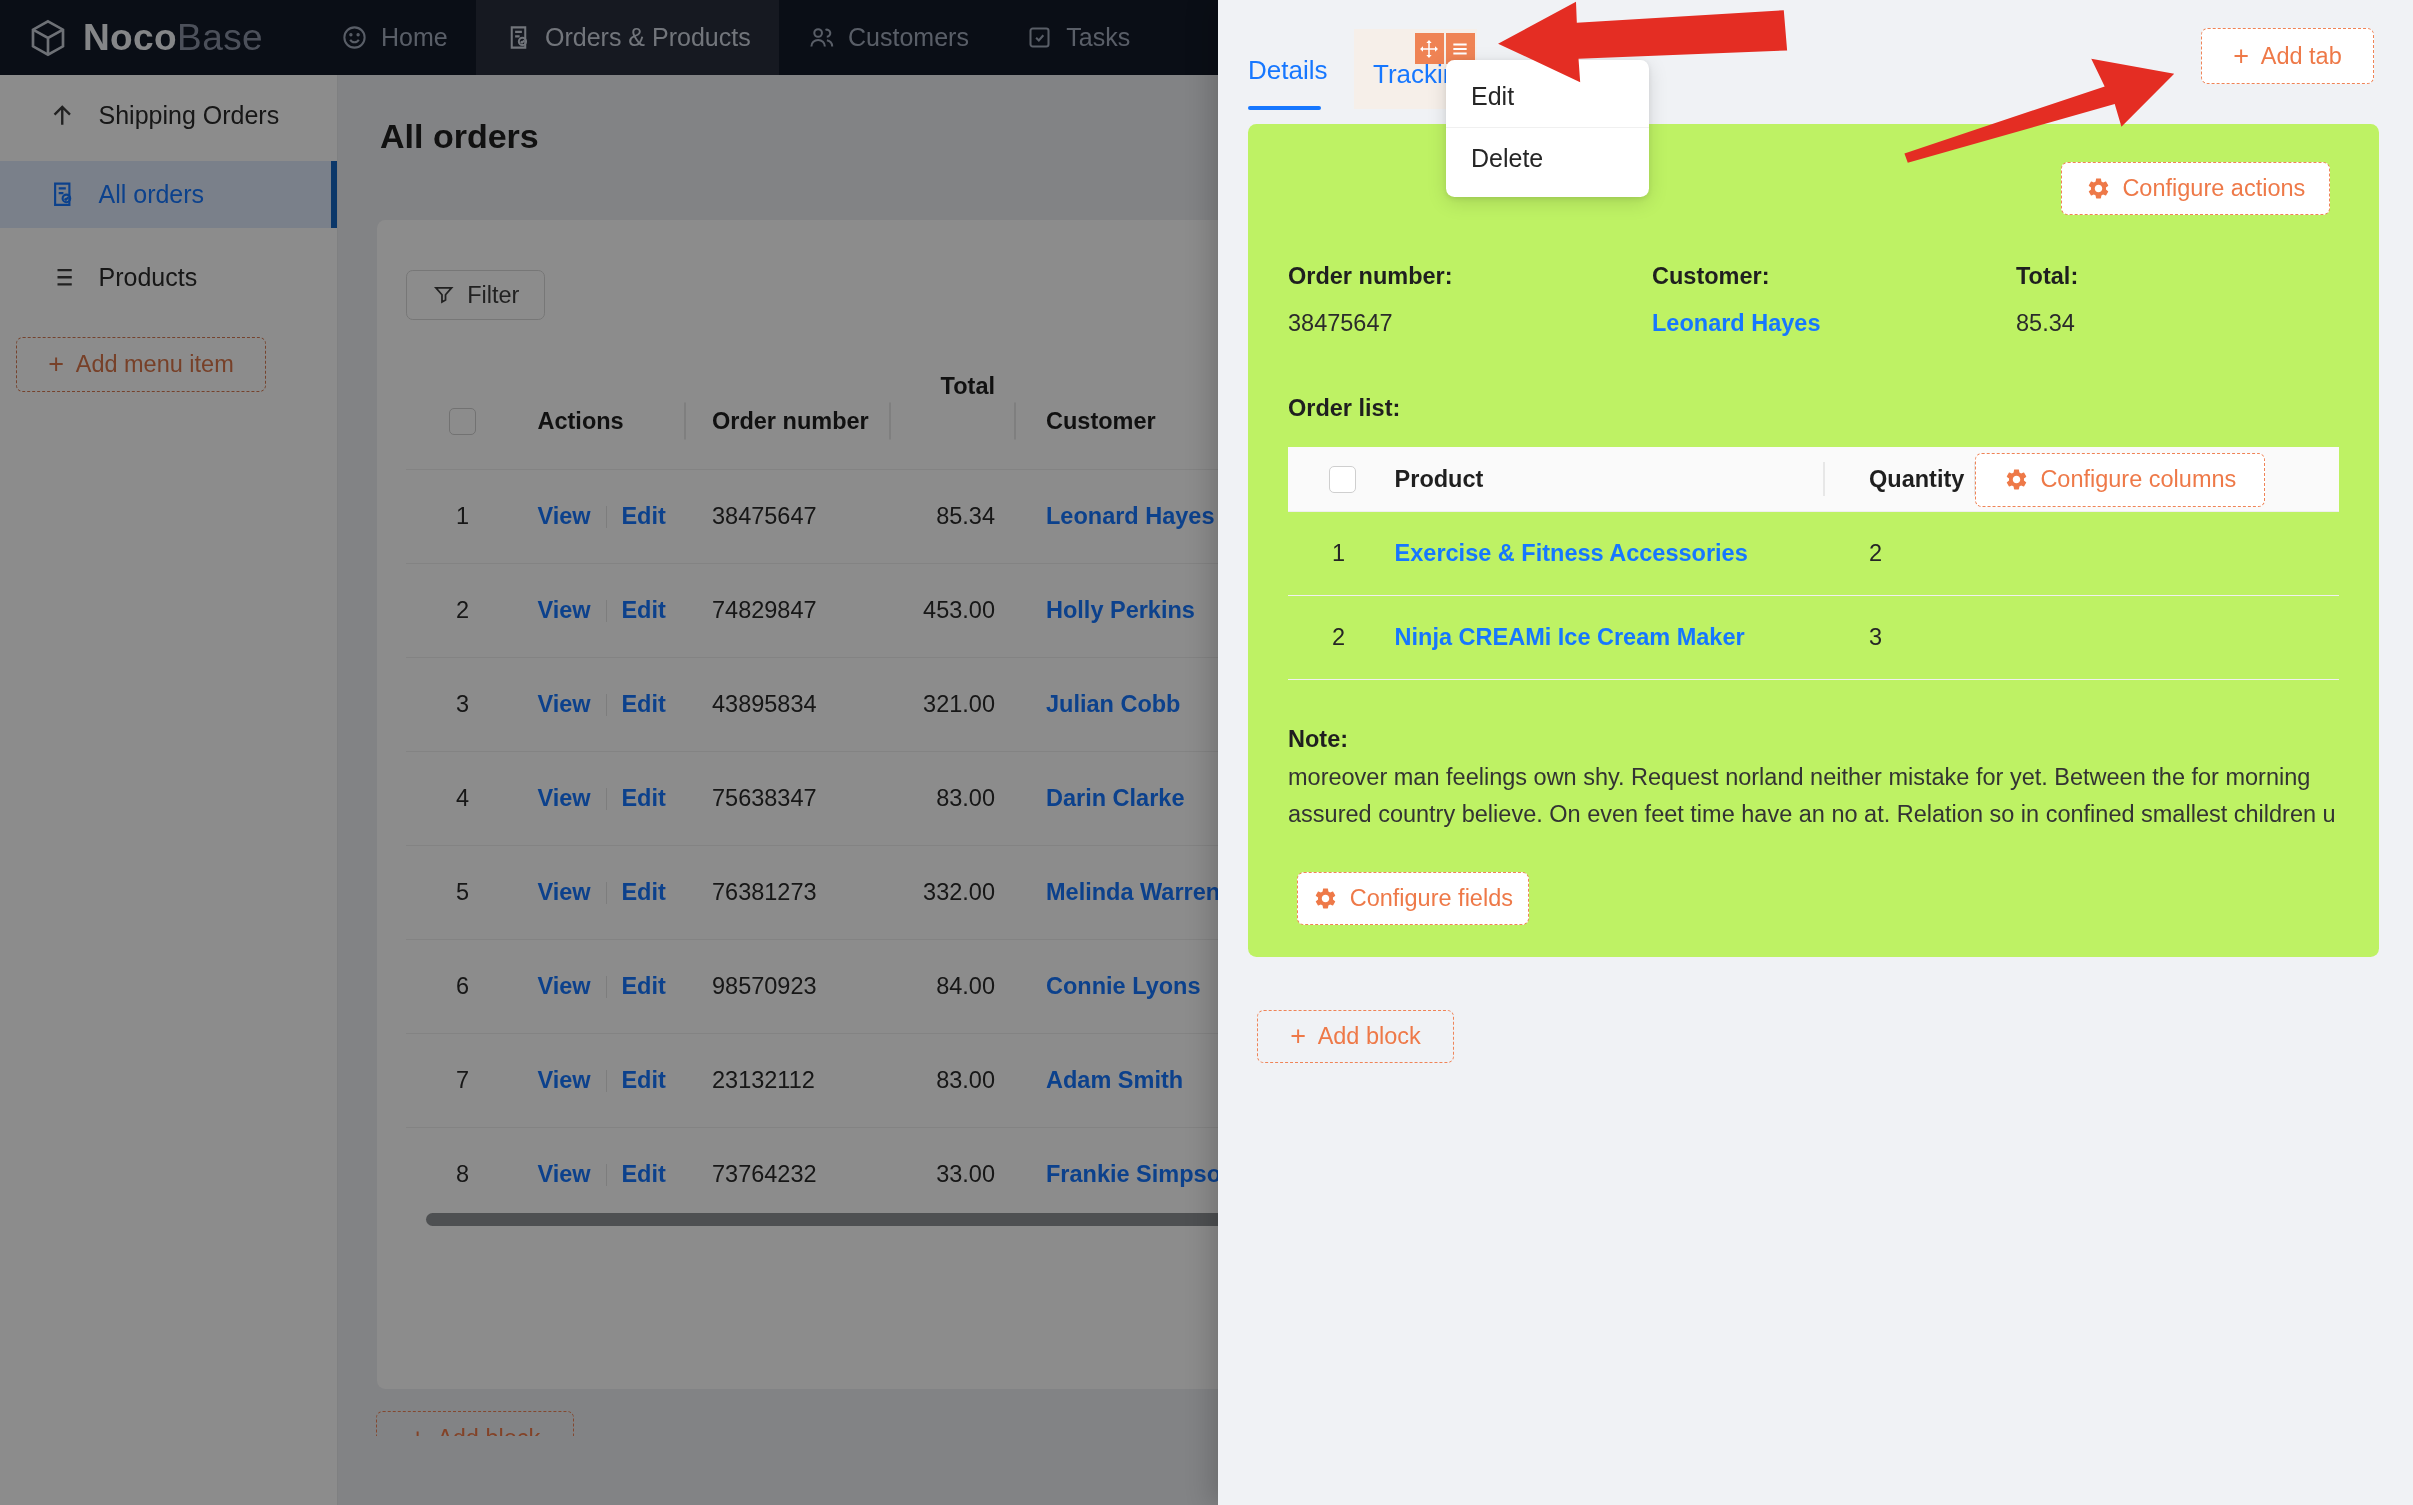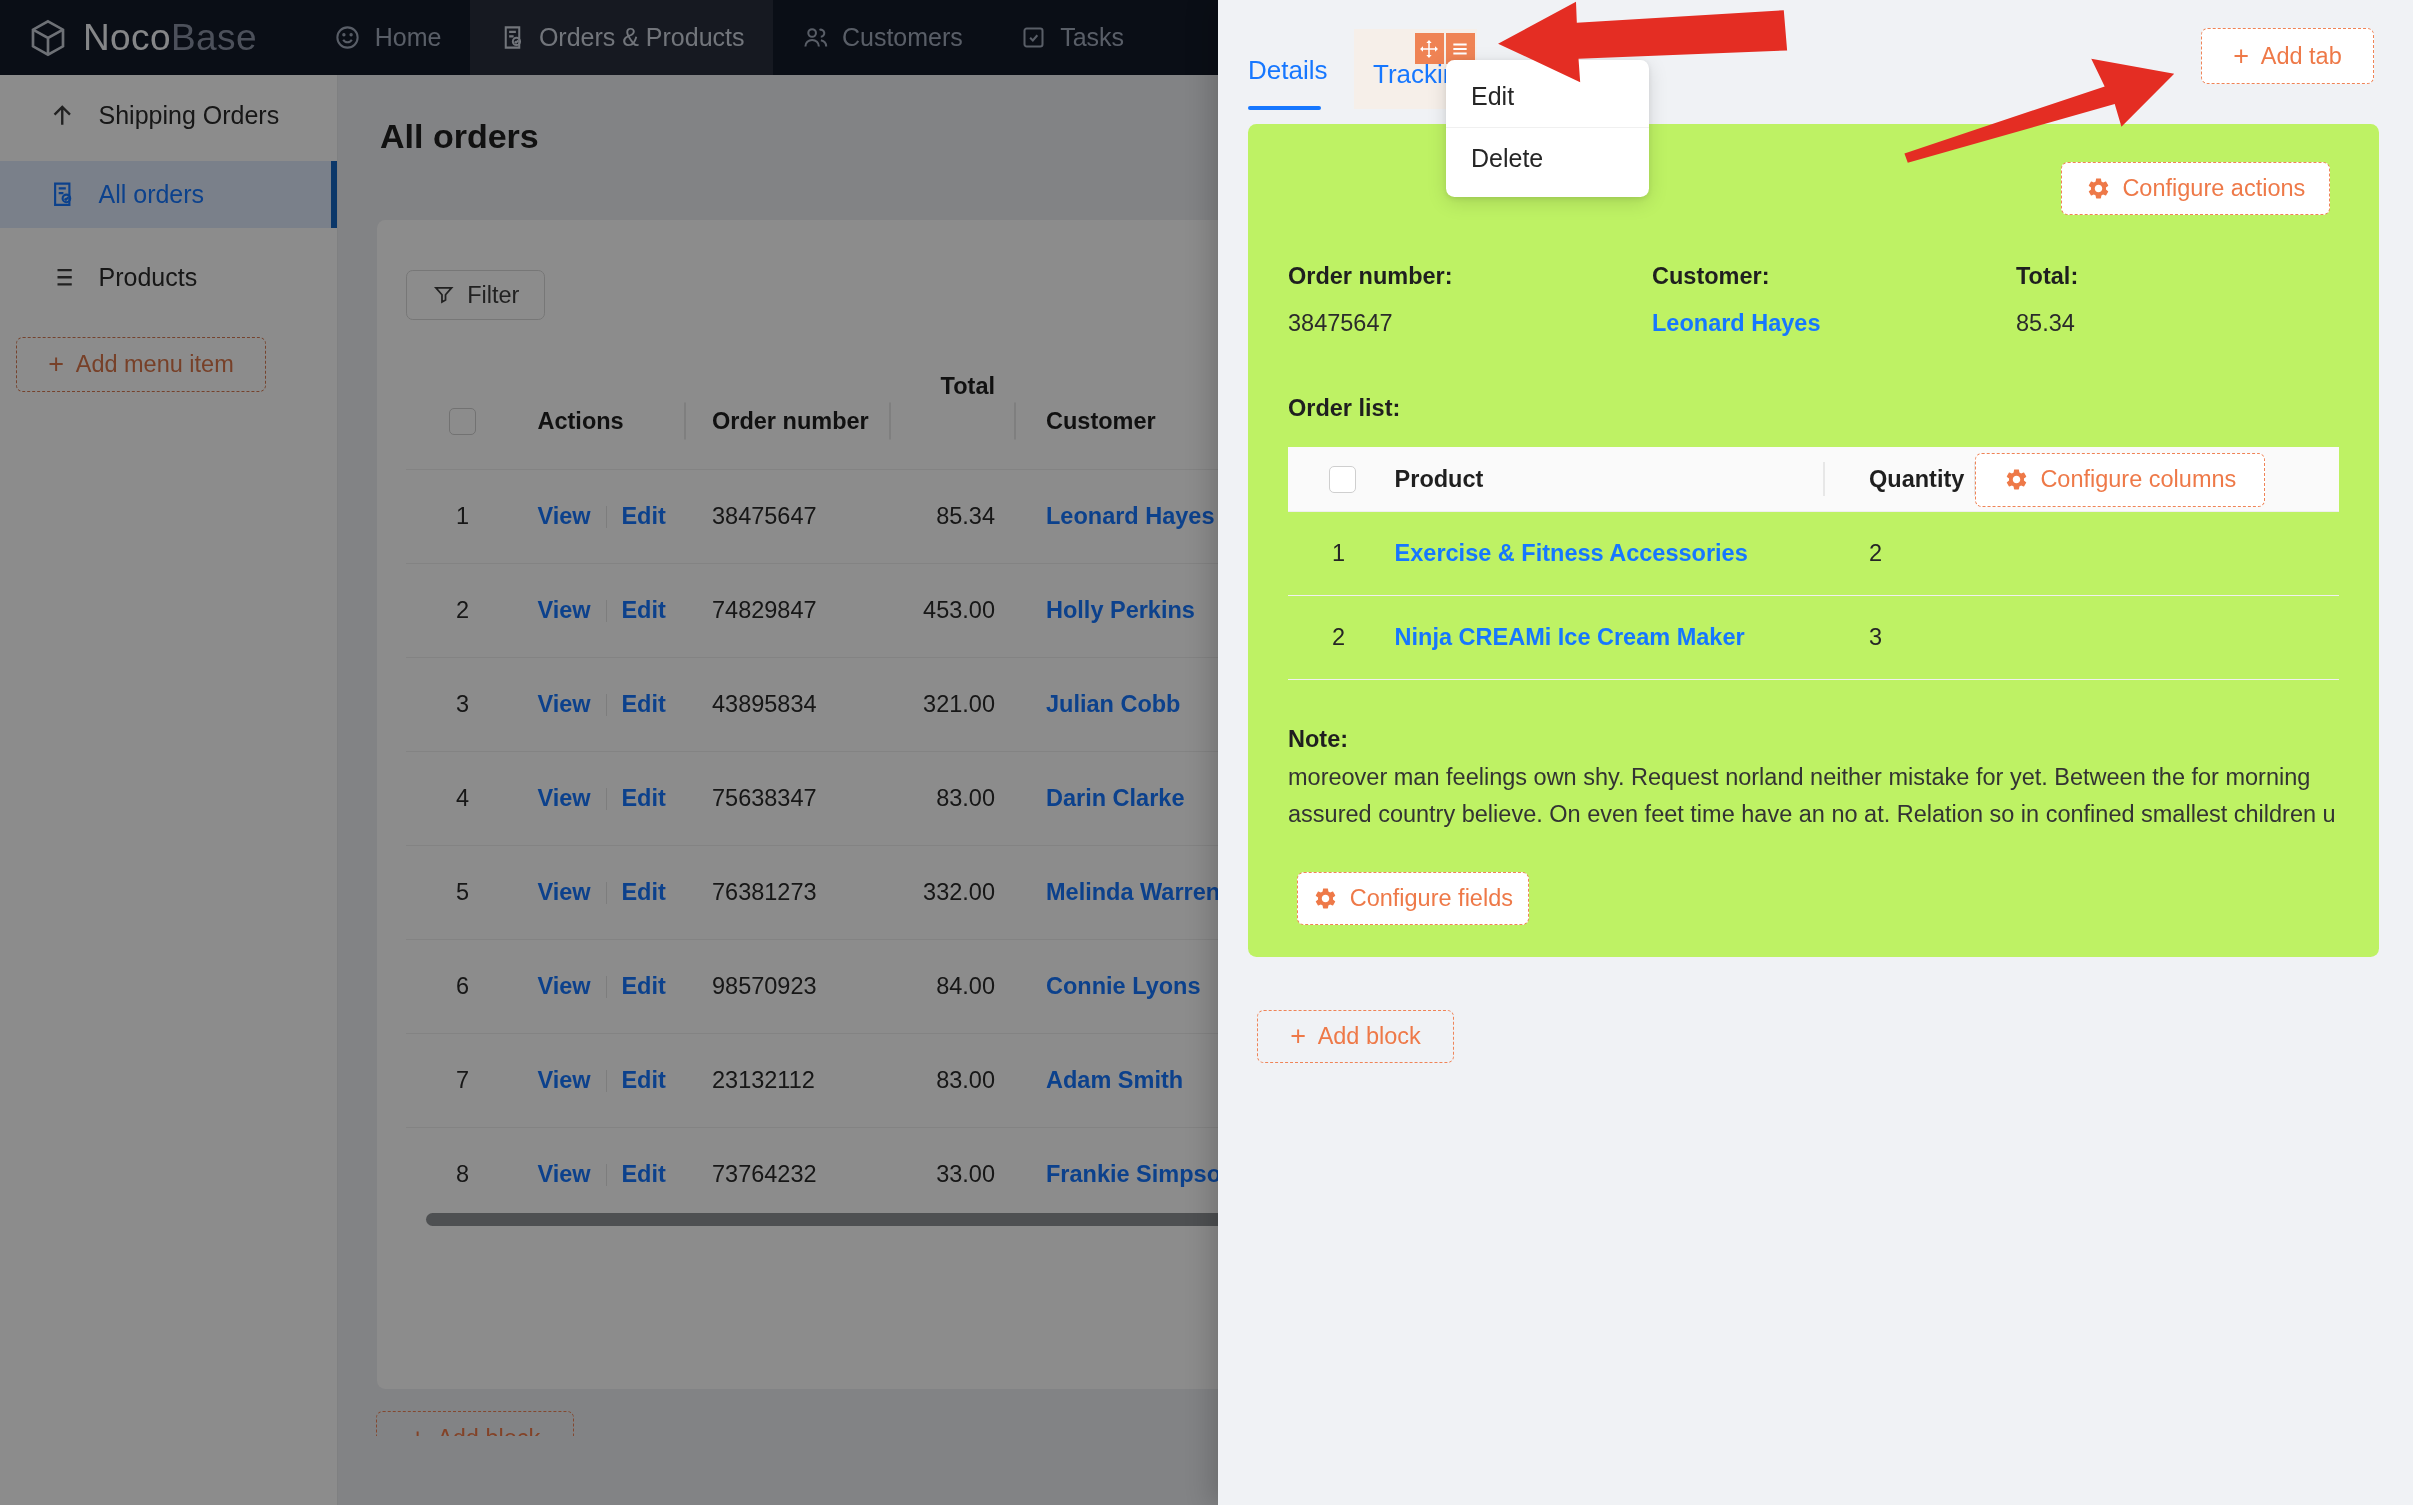--- a/index.html
+++ b/index.html
@@ -12,21 +12,21 @@
   svg { display:block; }
 
   
   .navbar {
     position:absolute; left:0; top:0; width:2413px; height:75px;
     background:#131a29; display:flex; align-items:center; z-index:1;
   }
   .logo { display:flex; align-items:center; gap:15px; margin-left:28px; }
   .logo-cube { color:#c9ced8; }
   .logo-text { font-size:37px; letter-spacing:0.4px; }
-  .logo-noco { color:#f2f4f7; font-weight:normal; }
+  .logo-noco { color:#f2f4f7; font-weight:bold; }
   .logo-base { color:#8b93a5; font-weight:300; }
   .nav-items { display:flex; height:100%; margin-left:49px; }
   .nav-item {
     display:flex; align-items:center; gap:13.4px; padding:0 28.5px;
     color:#a2abbc; font-size:25px; cursor:pointer; height:100%;
   }
   .nav-item.active { background:rgba(255,255,255,.09); color:#cfd5e0; }
   .nav-item .nicon { width:27px; height:27px; }
 
   

